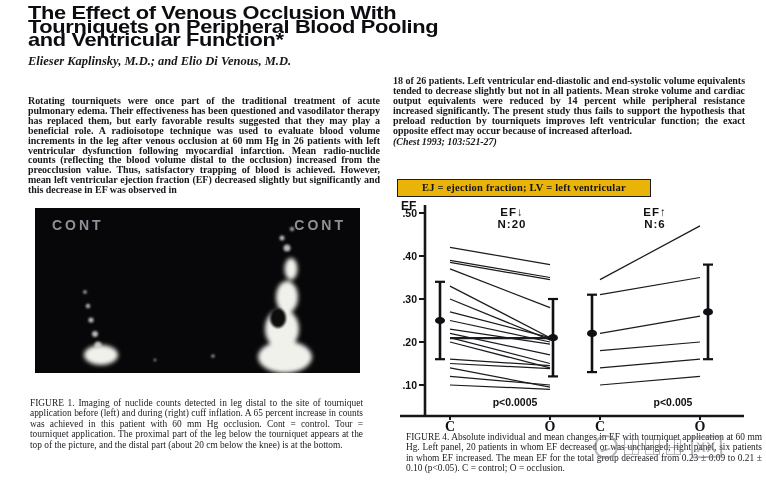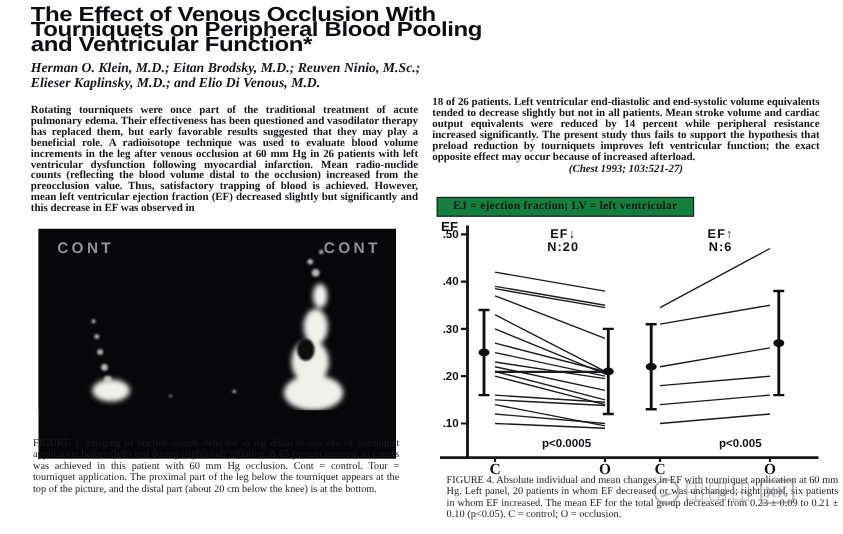--- a/index.html
+++ b/index.html
@@ -25,35 +25,35 @@
     font-size:12.5px;line-height:13.5px;color:#17171c;
     white-space:nowrap;
   }
 
   
   .abstract{
     width:352px;font-weight:bold;font-size:10px;line-height:9.9px;
     text-align:justify;letter-spacing:-0.05px;color:#17171c;
   }
   #abs-left{left:28px;top:96px}
-  #abs-right{left:393px;top:88px}
-  .citation{text-align:center;font-style:italic;font-weight:bold;font-size:10px;margin-top:2px}
+  #abs-right{left:393px;top:76px}
+  .citation{text-align:left;font-style:italic;font-weight:bold;font-size:10px;margin-top:2px}
 
   
   #abbrev{
     left:397px;top:179px;
     border:1.5px solid #1c1c22;
-    padding:2px 14px 3px;
+    padding:2px 24px 3px;
     font-weight:bold;font-size:10.5px;letter-spacing:0.2px;
-    background:#15803d;
+    background:#eab308;
   }
 
   
   #fig1{
-    left:35px;top:208px;width:325px;height:209px;
+    left:35px;top:208px;width:325px;height:165px;
     background:#070709;
   }
   #fig1 svg{position:absolute;left:0;top:0}
   .scint-label{
     position:absolute;top:9px;
     font-family:"Liberation Sans", sans-serif;
     font-weight:bold;font-size:14px;letter-spacing:3px;
     color:#90909a;
   }
   #cont-label{left:17px}
@@ -105,21 +105,20 @@
 </head>
 <body>
 
 <div class="abs" id="title">
   <div>The Effect of Venous Occlusion With</div>
   <div>Tourniquets on Peripheral Blood Pooling</div>
   <div>and Ventricular Function*</div>
 </div>
 
 <div class="abs" id="authors">
-  <div>Herman O. Klein, M.D.; Eitan Brodsky, M.D.; Reuven Ninio, M.Sc.;</div>
   <div>Elieser Kaplinsky, M.D.; and Elio Di Venous, M.D.</div>
 </div>
 
 <div class="abs abstract" id="abs-left">Rotating tourniquets were once part of the traditional treatment of acute pulmonary edema. Their effectiveness has been questioned and vasodilator therapy has replaced them, but early favorable results suggested that they may play a beneficial role. A radioisotope technique was used to evaluate blood volume increments in the leg after venous occlusion at 60 mm Hg in 26 patients with left ventricular dysfunction following myocardial infarction. Mean radio-nuclide counts (reflecting the blood volume distal to the occlusion) increased from the preocclusion value. Thus, satisfactory trapping of blood is achieved. However, mean left ventricular ejection fraction (EF) decreased slightly but significantly and this decrease in EF was observed in</div>
 
 <div class="abs abstract" id="abs-right">
   <span>18 of 26 patients. Left ventricular end-diastolic and end-systolic volume equivalents tended to decrease slightly but not in all patients. Mean stroke volume and cardiac output equivalents were reduced by 14 percent while peripheral resistance increased significantly. The present study thus fails to support the hypothesis that preload reduction by tourniquets improves left ventricular function; the exact opposite effect may occur because of increased afterload.</span>
   <div class="citation">(Chest 1993; 103:521-27)</div>
 </div>
 

